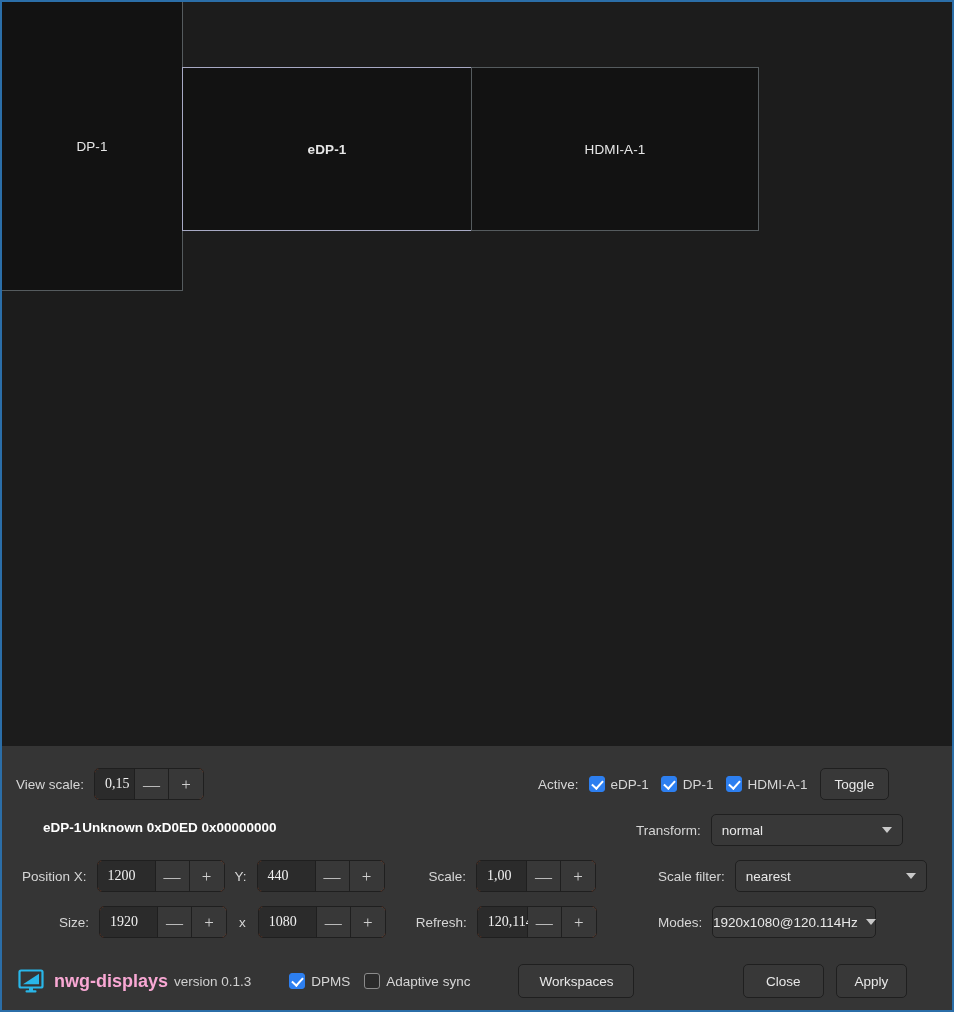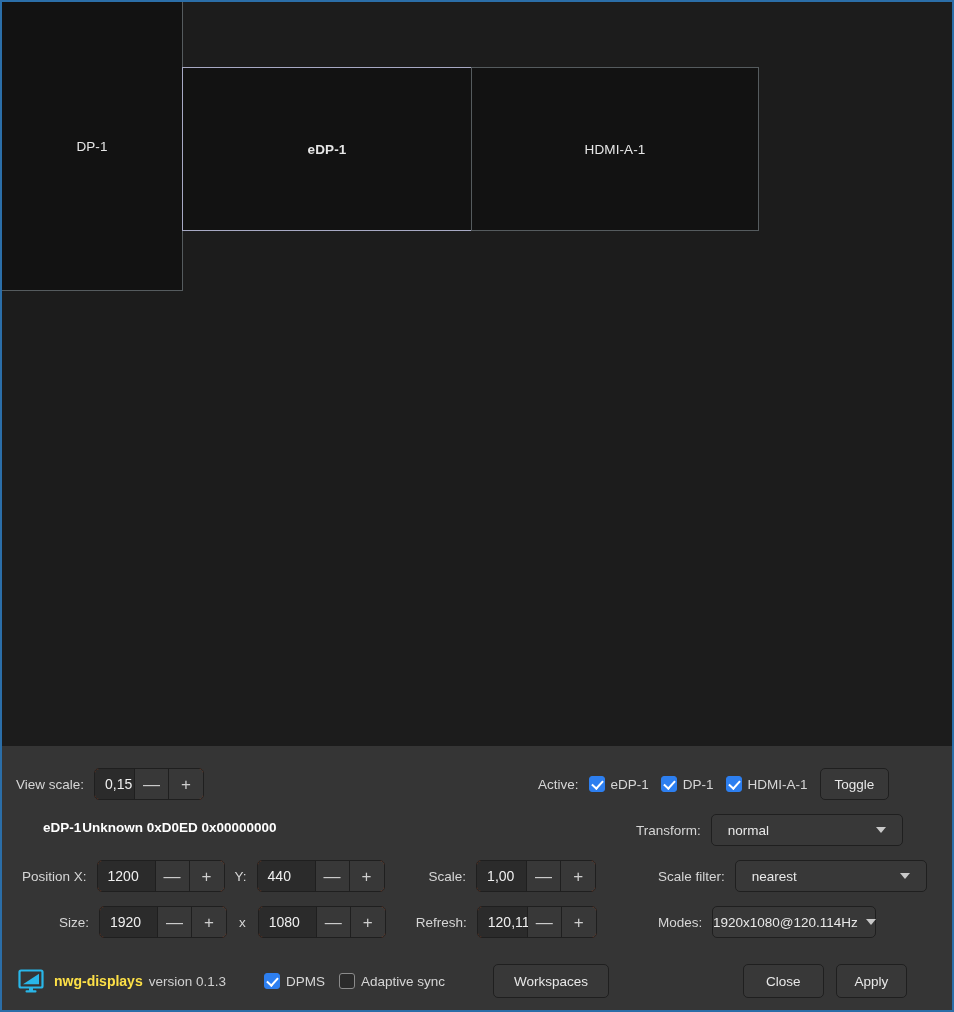--- a/index.html
+++ b/index.html
@@ -64,20 +64,21 @@
 
   
   .spin {
     display: inline-flex;
     align-items: stretch;
     height: 32px;
     border: 1px solid #1f1f1f;
     border-radius: 5px;
     background: #c2410c;
     overflow: hidden;
+    font-family: Liberation Serif, serif;
   }
   .spin .val {
     display: flex;
     align-items: center;
     padding: 0 10px;
     background: #2b2b2b;
     color: #f0f0f0;
     font-size: 14px;
     border-right: 1px solid #1f1f1f;
     min-width: 0;
@@ -113,21 +114,21 @@
   
   .combo {
     height: 32px;
     background: #383838;
     border: 1px solid #1f1f1f;
     border-radius: 5px;
     color: #e8e8e8;
     font-size: 13.5px;
     display: inline-flex;
     align-items: center;
-    padding: 0 16px;
+    padding: 0 10px;
     white-space: nowrap;
   }
   .combo.spread { justify-content: space-between; }
   .combo.center { justify-content: center; gap: 8px; }
   .caret {
     width: 0; height: 0;
     border-left: 5px solid transparent;
     border-right: 5px solid transparent;
     border-top: 6px solid #c9c9c9;
     flex: 0 0 auto;
@@ -149,21 +150,21 @@
     left: 4px; top: 1px;
     width: 5px; height: 9px;
     border: solid #ffffff;
     border-width: 0 2px 2px 0;
     transform: rotate(42deg);
   }
 
   .sep-x { color: #d6d6d6; font-size: 13.5px; }
 
   #brand { display: flex; align-items: center; gap: 10px; }
-  #brand .name { font-weight: bold; color: #fde047; font-size: 14px; }
+  #brand .name { font-weight: bold; color: #f9a8d4; font-size: 18px; }
   #brand .ver { color: #d0d0d0; font-size: 13.5px; }
 </style>
 </head>
 <body>
 
 <div id="window">
 
   <div id="canvas">
 
     <div class="display-rect normal" style="left:-1px; top:-1px; width:182px; height:290px;">

